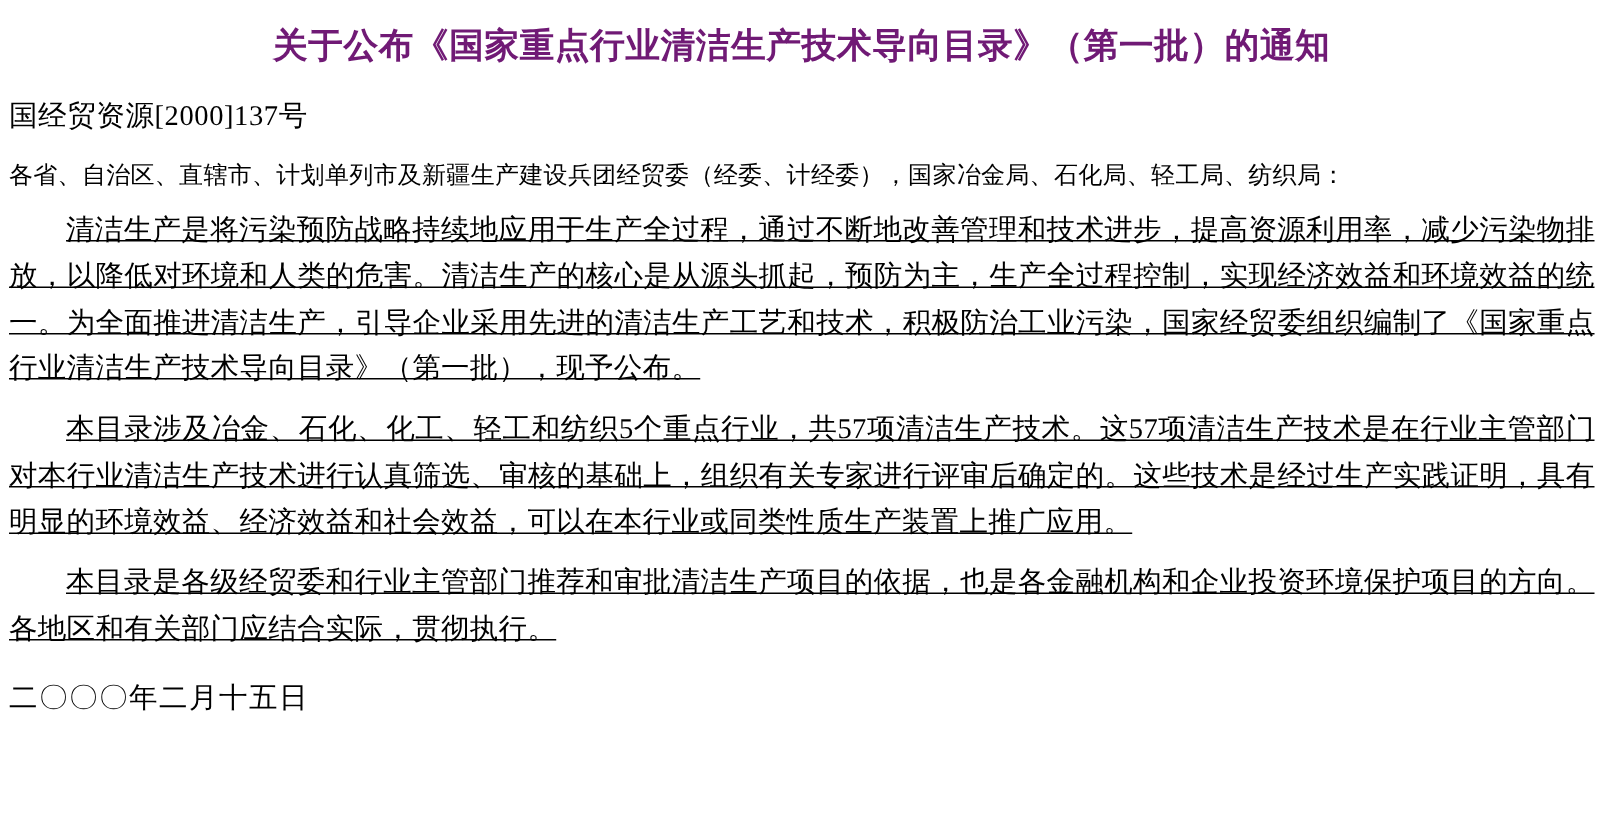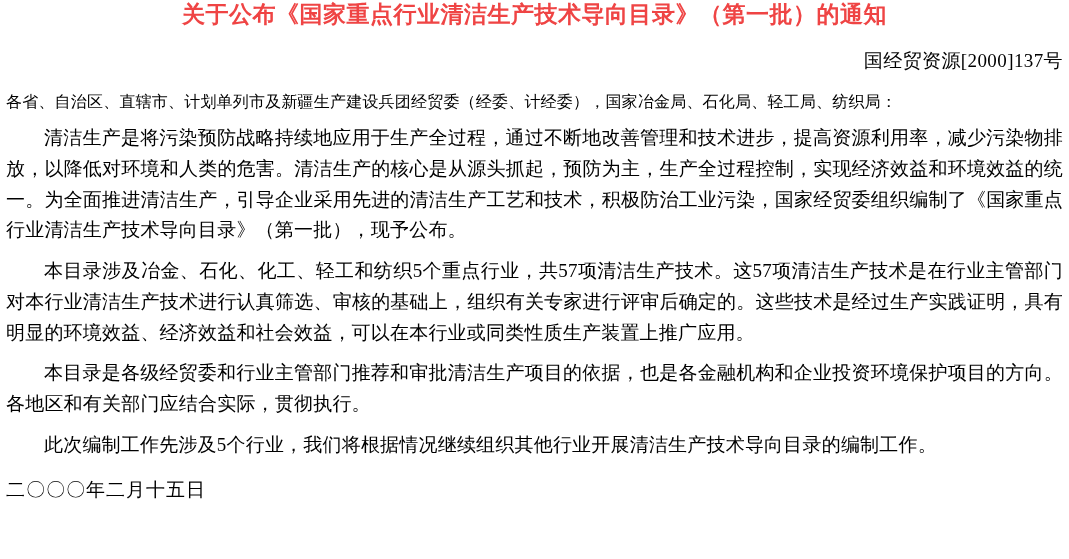--- a/index.html
+++ b/index.html
@@ -15,52 +15,53 @@
     overflow: hidden;
   }
   .page {
     position: relative;
     width: 1069px;
     height: 559px;
     box-sizing: border-box;
     padding: 0 6px;
   }
   .doc-title {
-    color: #ef4444;
+    color: #701a75;
     font-size: 23px;
     font-weight: bold;
     text-align: center;
     letter-spacing: 0.5px;
-    margin-top: 0;
+    margin-top: 16px;
     margin-bottom: 0;
     line-height: 1.3;
     white-space: nowrap;
   }
   .doc-number {
-    text-align: right;
+    text-align: left;
     font-size: 19px;
     margin-top: 18px;
     margin-bottom: 0;
     letter-spacing: 0.4px;
   }
   .recipients {
     font-size: 16px;
     margin-top: 16px;
     line-height: 1.45;
     letter-spacing: 0.2px;
     text-align: justify;
   }
   p.body-para {
     font-size: 19px;
     line-height: 1.62;
     margin: 10px 0 0 0;
     text-indent: 2em;
     text-align: justify;
     text-justify: inter-ideograph;
     letter-spacing: 0.2px;
+    text-decoration: underline;
   }
   .date-line {
     font-size: 19px;
     text-align: left;
     margin-top: 16px;
     padding-right: 18px;
     letter-spacing: 1px;
   }
 </style>
 </head>
@@ -73,17 +74,16 @@
   <div class="doc-number">国经贸资源[2000]137号</div>
 
   <div class="recipients">各省、自治区、直辖市、计划单列市及新疆生产建设兵团经贸委（经委、计经委），国家冶金局、石化局、轻工局、纺织局：</div>
 
   <p class="body-para">清洁生产是将污染预防战略持续地应用于生产全过程，通过不断地改善管理和技术进步，提高资源利用率，减少污染物排放，以降低对环境和人类的危害。清洁生产的核心是从源头抓起，预防为主，生产全过程控制，实现经济效益和环境效益的统一。为全面推进清洁生产，引导企业采用先进的清洁生产工艺和技术，积极防治工业污染，国家经贸委组织编制了《国家重点行业清洁生产技术导向目录》（第一批），现予公布。</p>
 
   <p class="body-para">本目录涉及冶金、石化、化工、轻工和纺织5个重点行业，共57项清洁生产技术。这57项清洁生产技术是在行业主管部门对本行业清洁生产技术进行认真筛选、审核的基础上，组织有关专家进行评审后确定的。这些技术是经过生产实践证明，具有明显的环境效益、经济效益和社会效益，可以在本行业或同类性质生产装置上推广应用。</p>
 
   <p class="body-para">本目录是各级经贸委和行业主管部门推荐和审批清洁生产项目的依据，也是各金融机构和企业投资环境保护项目的方向。各地区和有关部门应结合实际，贯彻执行。</p>
 
-  <p class="body-para">此次编制工作先涉及5个行业，我们将根据情况继续组织其他行业开展清洁生产技术导向目录的编制工作。</p>
 
   <div class="date-line">二〇〇〇年二月十五日</div>
 
 </div>
 
 </body></html>

